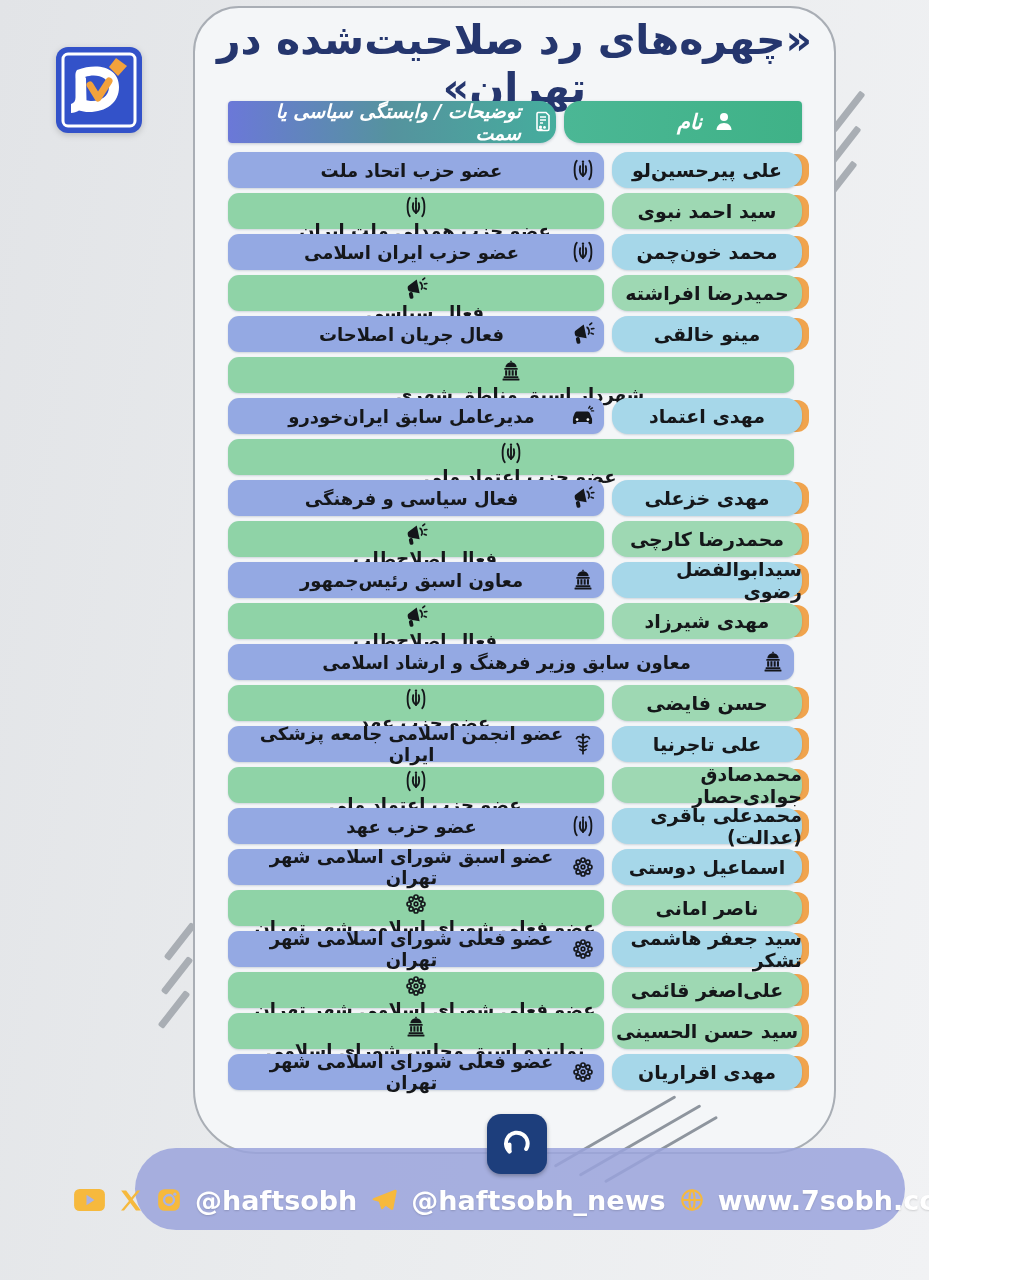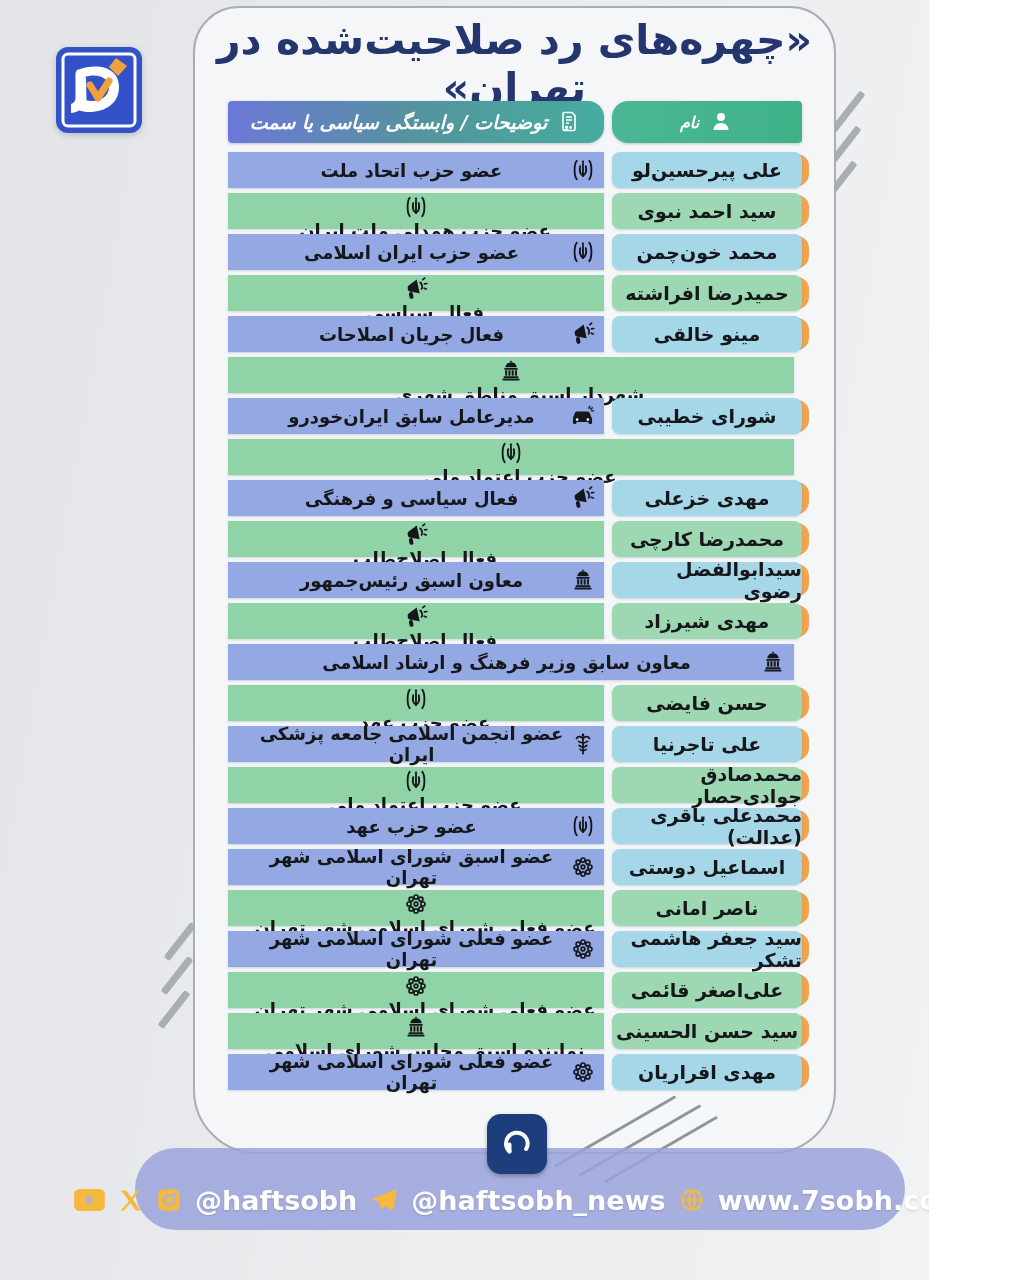--- a/index.html
+++ b/index.html
@@ -9,32 +9,32 @@
   .card{position:absolute;left:193px;top:6px;width:639px;height:1144px;
     background:#f4f6f8;border:2px solid #a9aeb5;border-radius:46px 46px 64px 64px;}
   .page-title{position:absolute;left:193px;top:16px;width:643px;text-align:center;
     direction:rtl;font-size:41px;font-weight:800;color:#25366e;letter-spacing:-1px;}
   
   .tbl{position:absolute;left:228px;top:101px;width:574px;direction:rtl;}
   .hdr-row,.row{display:flex;direction:rtl;}
   .hdr-row{height:42px;margin-bottom:9px;}
   .hdr-cell{display:flex;align-items:center;justify-content:center;gap:8px;color:#fff;
     font-weight:bold;box-shadow:0 1px 3px rgba(40,60,90,.25);font-style:italic;}
-  .hdr-name{width:190px;font-size:16px;border-radius:16px 4px 4px 16px;
-    background:linear-gradient(to left,#3fb287,#4bb795);}
+  .hdr-name{width:190px;font-size:21px;border-radius:16px 4px 4px 16px;
+    background:linear-gradient(to left,#3fb287,#4bb795);padding-left:48px;}
   .hdr-desc{flex:1;margin-right:8px;font-size:19px;border-radius:4px 16px 16px 4px;
     background:linear-gradient(to left,#45ad9d,#55939e,#6b78d8);}
   .row{height:36px;margin-bottom:5px;}
   .name-wrap{position:relative;width:190px;height:36px;}
   .name-tab{position:absolute;top:2px;bottom:2px;right:-7px;width:26px;
     background:#f0a44e;border-radius:12px;}
   .cell{box-shadow:0 1px 2px rgba(40,60,90,.18);}
-  .name-cell{position:absolute;inset:0;border-radius:8px;display:flex;align-items:center;
+  .name-cell{position:absolute;inset:0;border-radius:16px;display:flex;align-items:center;
     justify-content:center;font-size:19px;font-weight:bold;color:#15171a;}
-  .desc-cell{flex:1;margin-right:8px;border-radius:0;display:flex;align-items:center;
+  .desc-cell{flex:1;margin-right:8px;border-radius:11px;display:flex;align-items:center;
     padding:0 8px;font-size:18px;font-weight:bold;color:#15171a;}
   .desc-text{flex:1;text-align:center;padding-left:18px;}
   .row.blue  .name-cell{background:#a6d7e9;}
   .row.blue  .desc-cell{background:#94a9e3;}
   .row.green .name-cell{background:#9ed8b3;}
   .row.green .desc-cell{background:#8fd3a7;flex-direction:column;}
   .ric{width:27px;height:27px;display:flex;align-items:center;justify-content:center;flex:none;}
   
   .chev{position:absolute;background:#a9aeb4;border-radius:2px;}
   .chev.tr{width:48px;height:7px;transform:rotate(-52deg);}
@@ -227,21 +227,21 @@
                 <rect x="5.2" y="16.8" width="13.6" height="1.6" rx=".5"></rect>
                 <rect x="4.2" y="18.9" width="15.6" height="1.8" rx=".5"></rect>
               </svg>
             </span>
             <span class="desc-text">شهردار اسبق مناطق شهری</span>
           </div>
         </div>
         <div class="row blue">
           <div class="name-wrap">
             <div class="name-tab"></div>
-            <div class="name-cell cell">شورای خطیبی</div>
+            <div class="name-cell cell">مهدی اعتماد</div>
           </div>
           <div class="desc-cell cell">
             <span class="ric">
               <svg viewBox="0 0 24 24" width="27" height="27">
                 <g stroke="#14161a" stroke-width="1.3" fill="none" stroke-linecap="round">
                   <path d="M17.6 4.6l1-1.6"></path>
                   <path d="M19.2 5.4l1.6-1"></path>
                   <path d="M20 7h1.8"></path>
                 </g>
                 <path fill="#14161a" d="M3.5 13.2l1.6-4c.4-1 1.3-1.6 2.4-1.6h8.6c1.1 0 2 .6 2.4 1.6l1.6 4c.3.4.4.8.4 1.3v3.1c0 .6-.4 1-1 1h-1.2c-.6 0-1-.4-1-1v-.7H6.7v.7c0 .6-.4 1-1 1H4.5c-.6 0-1-.4-1-1v-3.1c0-.5.1-.9.4-1.3z"></path>

